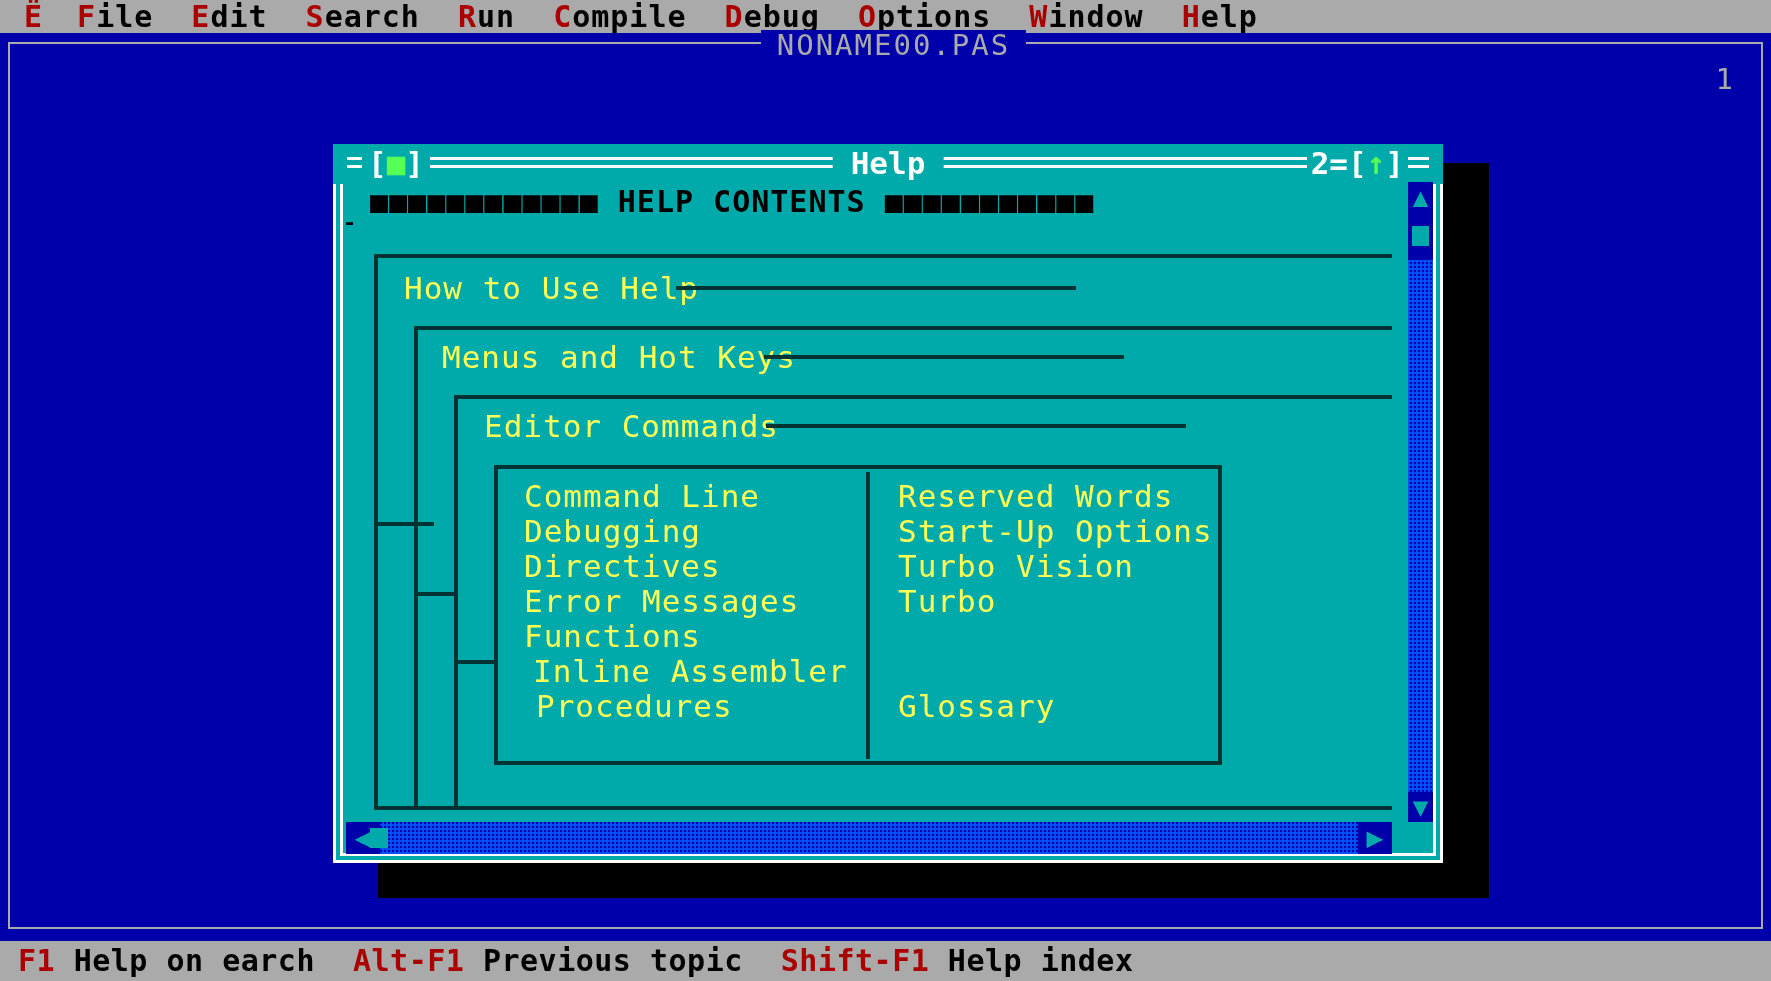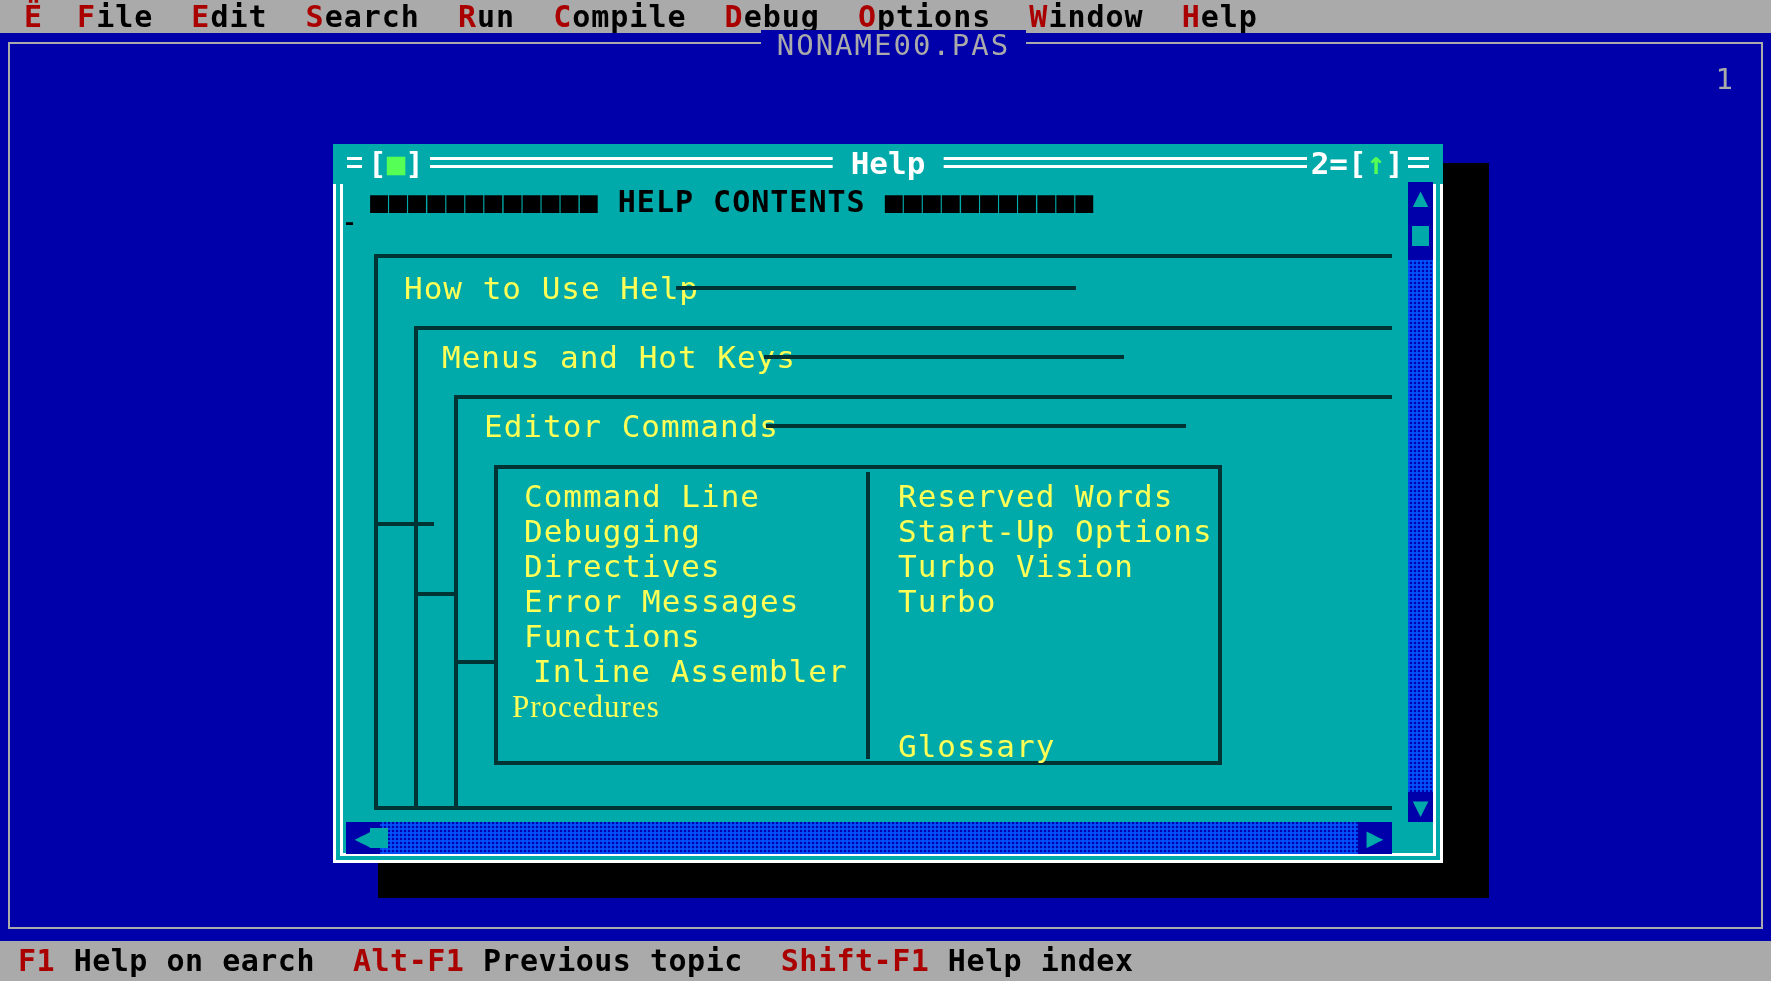--- a/index.html
+++ b/index.html
@@ -370,27 +370,27 @@
 
         <div class="tree-box" style="left:148px; top:283px; width:728px; height:300px;"></div>
         <div id="inner-divider" style="left:520px; top:290px; height:287px;"></div>
 
         <div class="list-item" style="left:178px; top:297px;">Command Line</div>
         <div class="list-item" style="left:178px; top:332px;">Debugging</div>
         <div class="list-item" style="left:178px; top:367px;">Directives</div>
         <div class="list-item" style="left:178px; top:402px;">Error Messages</div>
         <div class="list-item" style="left:178px; top:437px;">Functions</div>
         <div class="list-item" style="left:187px; top:472px;">Inline Assembler</div>
-        <div class="list-item" style="left:166px; top:507px;font-family:Liberation Serif, serif;">Procedures</div>
+        <div class="list-item" style="left:190px; top:507px;">Procedures</div>
 
         <div class="list-item" style="left:552px; top:297px;">Reserved Words</div>
         <div class="list-item" style="left:552px; top:332px;">Start-Up Options</div>
         <div class="list-item" style="left:552px; top:367px;">Turbo Vision</div>
         <div class="list-item" style="left:552px; top:402px;">Turbo</div>
-        <div class="list-item" style="left:552px; top:507px;margin-top:40px;">Glossary</div>
+        <div class="list-item" style="left:552px; top:507px;">Glossary</div>
 
         <div class="connector" style="left:28px; top:340px; width:60px; height:4px;"></div>
         <div class="connector" style="left:68px; top:410px; width:44px; height:4px;"></div>
         <div class="connector" style="left:108px; top:478px; width:44px; height:4px;"></div>
       </div>
 
       <div id="vscroll">
         <div id="vs-thumb-bg"></div>
         <div class="vs-arrow" id="vs-up">▲</div>
         <div id="vs-thumb"></div>

